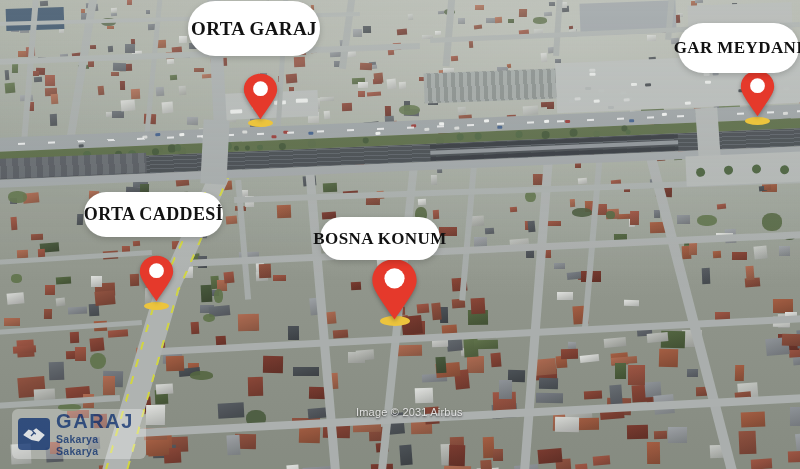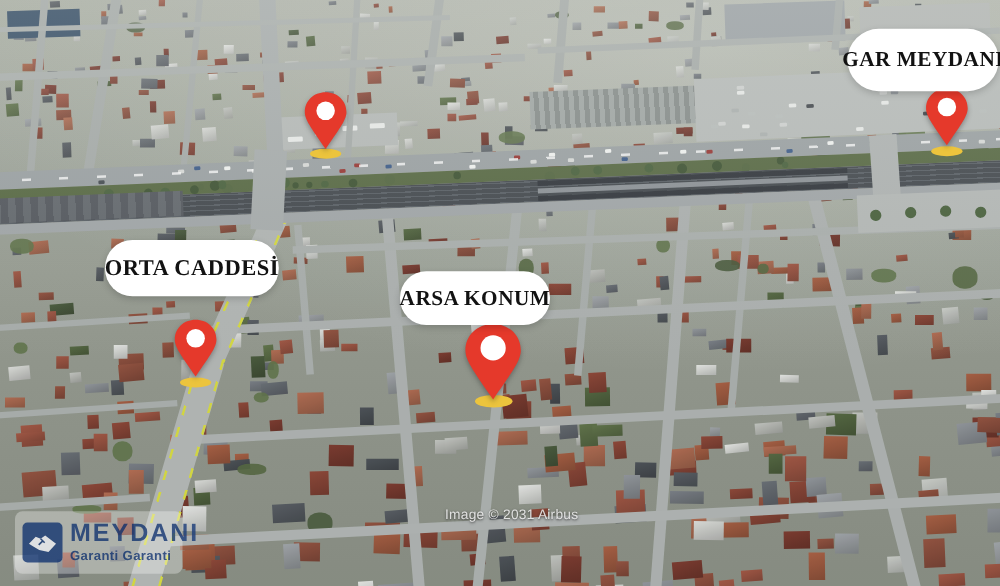--- a/index.html
+++ b/index.html
@@ -800,56 +800,57 @@
           <div style="position: absolute; left: 38px; top: 11.274px; width: 9px; height: 9px; border-radius: 50%; background: rgb(71, 96, 58);"></div>
           <div style="position: absolute; left: 66px; top: 11.2052px; width: 9px; height: 9px; border-radius: 50%; background: rgb(71, 96, 58);"></div>
           <div style="position: absolute; left: 94px; top: 12.6354px; width: 9px; height: 9px; border-radius: 50%; background: rgb(71, 96, 58);"></div>
         </div>
       </div>
   </div>
   <div id="haze"></div>
 
   <div class="attr">Image © 2031 Airbus</div>
 
+  <div class="anno-label l-orta">ORTA GARAJ</div>
   <div class="pin-base pb-orta"></div>
   <svg class="pin p-orta" viewBox="0 0 40 52">
     <path d="M20 1 C9.5 1 2 8.6 2 18 C2 24.5 6.5 30.5 20 50 C33.5 30.5 38 24.5 38 18 C38 8.6 30.5 1 20 1 Z" style="fill:var(--pin,#E5392B)"></path>
     <circle cx="20" cy="17" r="8" fill="#ffffff"></circle>
   </svg>
 
   <div class="anno-label l-gar">GAR MEYDANI</div>
   <div class="pin-base pb-gar"></div>
   <svg class="pin p-gar" viewBox="0 0 40 52">
     <path d="M20 1 C9.5 1 2 8.6 2 18 C2 24.5 6.5 30.5 20 50 C33.5 30.5 38 24.5 38 18 C38 8.6 30.5 1 20 1 Z" style="fill:var(--pin,#E5392B)"></path>
     <circle cx="20" cy="17" r="8" fill="#ffffff"></circle>
   </svg>
 
   <div class="anno-label l-bosna">ORTA CADDESİ</div>
   <div class="pin-base pb-bosna"></div>
   <svg class="pin p-bosna" viewBox="0 0 40 52">
     <path d="M20 1 C9.5 1 2 8.6 2 18 C2 24.5 6.5 30.5 20 50 C33.5 30.5 38 24.5 38 18 C38 8.6 30.5 1 20 1 Z" style="fill:var(--pin,#E5392B)"></path>
     <circle cx="20" cy="17" r="8" fill="#ffffff"></circle>
   </svg>
 
-  <div class="anno-label l-arsa">ARSA KONUM</div>
+  <div class="anno-label l-arsa">BOSNA KONUM</div>
   <div class="pin-base pb-arsa"></div>
   <svg class="pin p-arsa" viewBox="0 0 40 52">
     <path d="M20 1 C9.5 1 2 8.6 2 18 C2 24.5 6.5 30.5 20 50 C33.5 30.5 38 24.5 38 18 C38 8.6 30.5 1 20 1 Z" style="fill:var(--pin,#E5392B)"></path>
     <circle cx="20" cy="16.5" r="8.2" fill="#ffffff"></circle>
   </svg>
 
   <div class="logo">
     <div class="logo-bg"></div>
     <div class="logo-row">
       <div class="logo-mark">
         <svg viewBox="0 0 24 24" width="26" height="26">
           <path d="M2 13 L7 7.8 L10.6 9.2 L14 6.8 L22 13 L16.4 19 L9.6 17.6 L4.6 14.6 Z" fill="#ffffff" opacity="0.94"></path>
           <path d="M10.6 9.2 L13.6 12.2 M12.4 10.6 L9.2 13.8" stroke="#1e3f7a" stroke-width="1.2" fill="none"></path>
         </svg>
       </div>
       <div class="logo-text">
-        <div class="logo-brand">MEYDANI</div>
-        <div class="logo-sub">Garanti Garanti</div>
+        <div class="logo-brand">GARAJ</div>
+        <div class="logo-sub">Sakarya Sakarya</div>
       </div>
     </div>
   </div>
 
 </div>
 
 </body></html>

